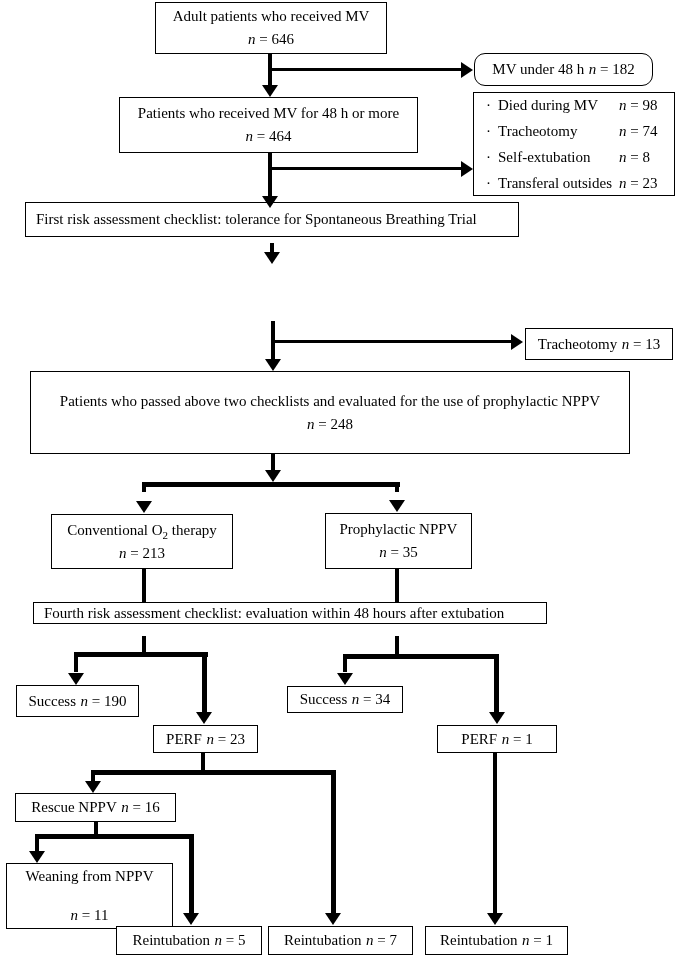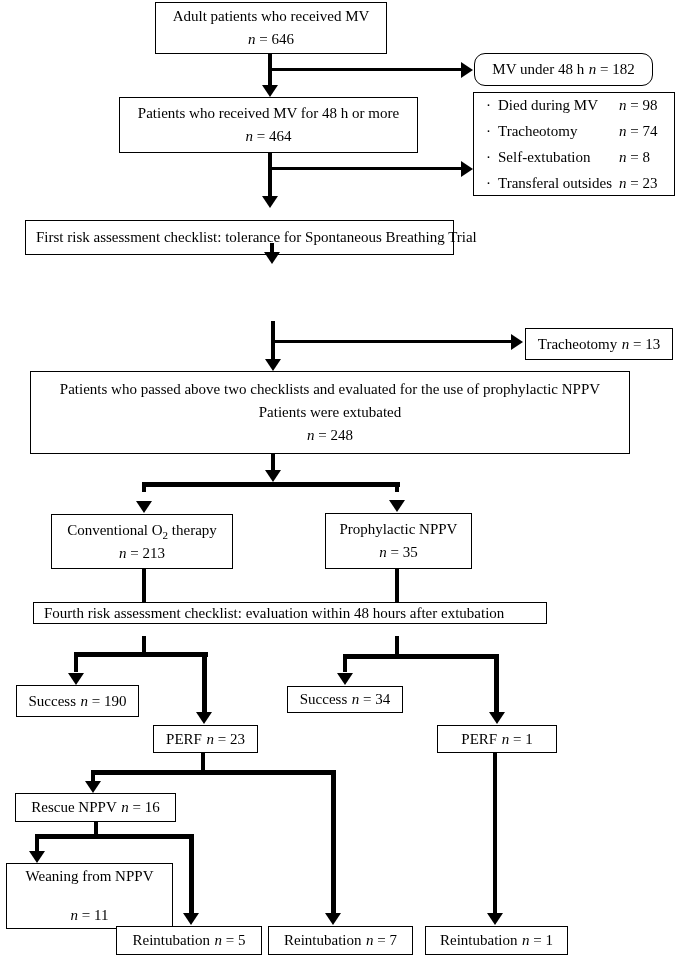--- a/index.html
+++ b/index.html
@@ -72,33 +72,32 @@
       <span class="lbl">Self-extubation</span>
       <span class="nv">n = 8</span>
     </div>
     <div class="xrow">
       <span class="blt">·</span>
       <span class="lbl">Transferal outsides</span>
       <span class="nv">n = 23</span>
     </div>
   </div>
 
-  <div class="box leftal" style="left:25px;top:220px;width:429px;height:35px;">
+  <div class="box leftal" style="left:25px;top:202px;width:494px;height:35px;">
     <span class="line">First risk assessment checklist: tolerance for Spontaneous Breathing Trial</span>
   </div>
 
 
   <div class="box row" style="left:525px;top:328px;width:148px;height:32px;">
     <span class="lbl">Tracheotomy</span>
     <span class="nv">n = 13</span>
   </div>
 
   <div class="box" style="left:30px;top:371px;width:600px;height:83px;">
     <span class="line">Patients who passed above two checklists and evaluated for the use of prophylactic NPPV</span>
-    <span class="line">Patients were extubated</span>
     <span class="line nv">n = 248</span>
   </div>
 
   <div class="box" style="left:51px;top:514px;width:182px;height:55px;">
     <span class="line"><span>Conventional O</span><sub class="o2">2</sub><span> therapy</span></span>
     <span class="line nv">n = 213</span>
   </div>
 
   <div class="box" style="left:325px;top:513px;width:147px;height:56px;">
     <span class="line">Prophylactic NPPV</span>

